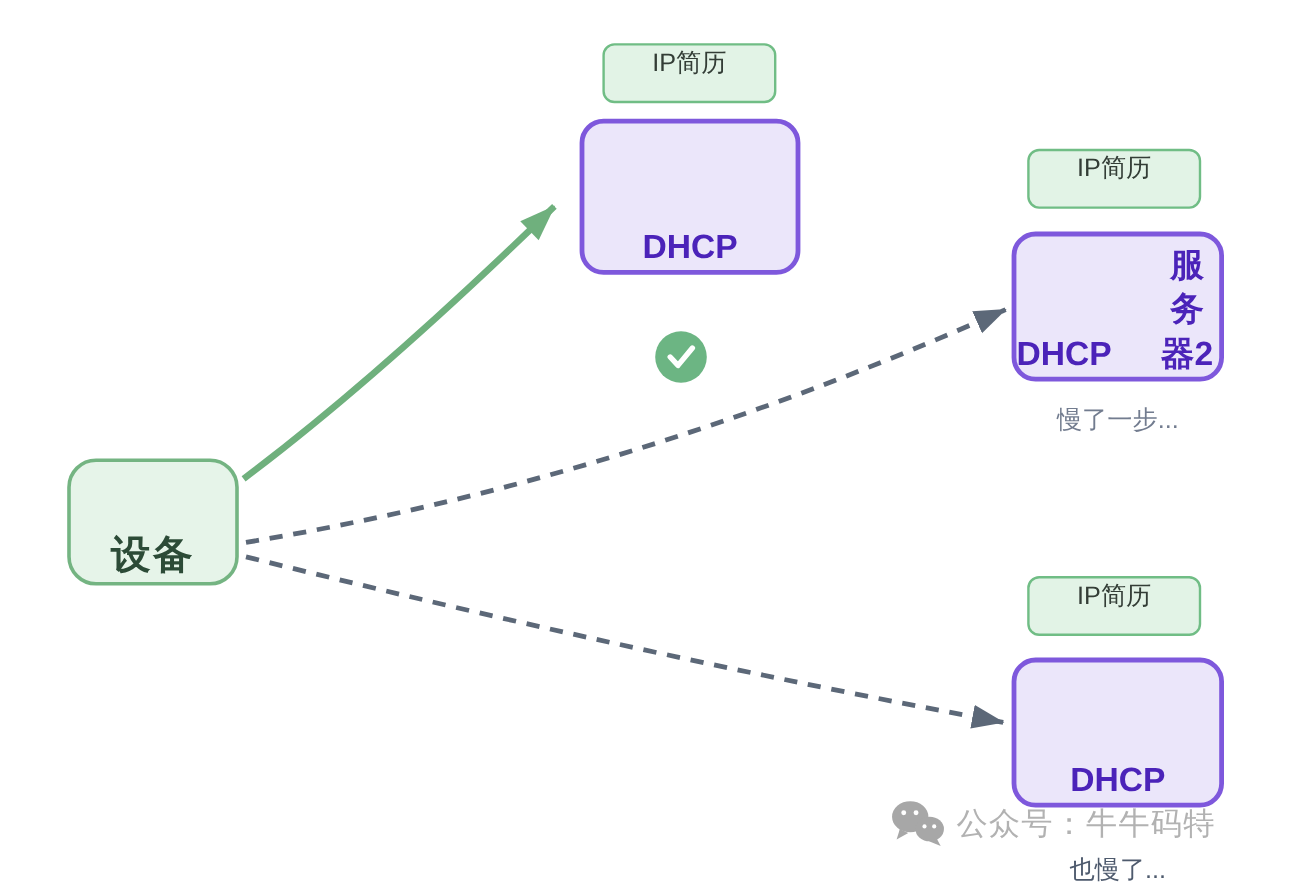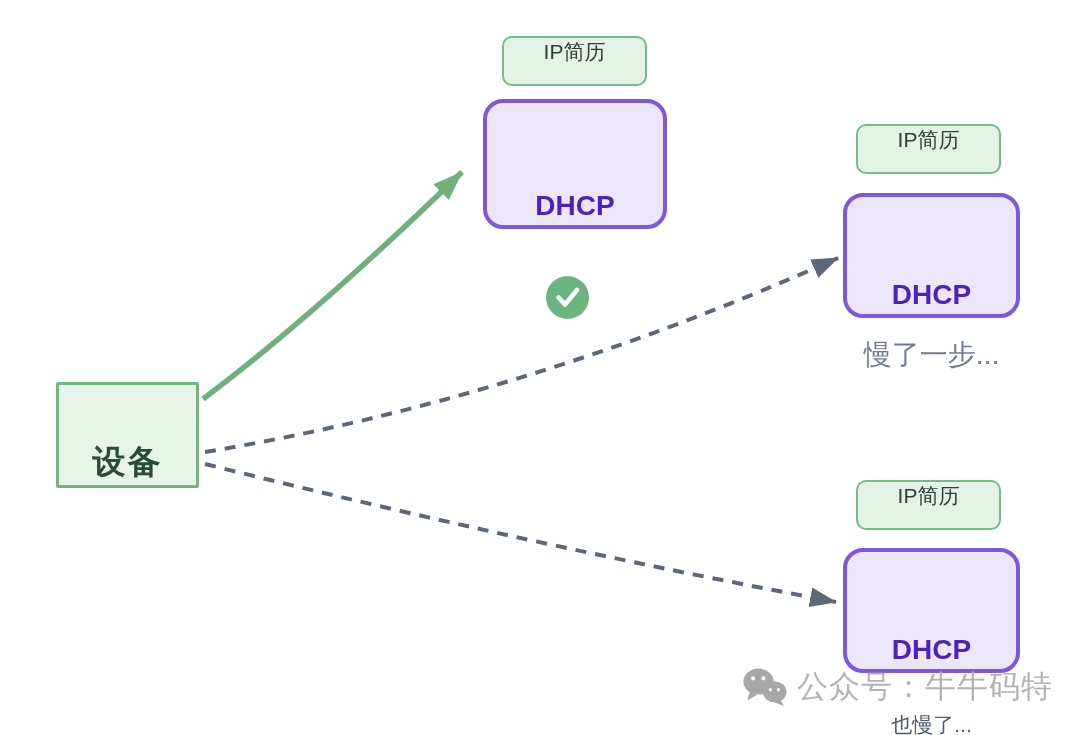--- a/index.html
+++ b/index.html
@@ -15,21 +15,21 @@
 
   .abs { position: absolute; box-sizing: border-box; }
   .node {
     display: flex; flex-direction: row; align-items: flex-end; justify-content: center;
     z-index: 2; text-align: center; gap: 36px;
   }
   .device {
     left: 56px; top: 382px; width: 143px; height: 106px;
     background: var(--green-node-fill, #e6f4e9);
     border: 3.5px solid var(--green-node-border, #74b482);
-    border-radius: 2px;
+    border-radius: 24px;
     color: var(--green-node-text, #2c4b37);
     font-size: 33px; font-weight: bold; letter-spacing: 2px;
   }
   .badge {
     display: flex; align-items: flex-start; justify-content: center; z-index: 2;
     background: var(--badge-fill, #e2f3e6);
     border: 2.5px solid var(--badge-border, #70bd85);
     border-radius: 10px;
     color: var(--badge-text, #333d36);
     font-size: 21px;
@@ -47,36 +47,36 @@
   }
   .server-1 { left: 483px; top: 99px;  width: 184px; height: 130px; }
   .server-2 { left: 843px; top: 193px; width: 177px; height: 125px; }
   .server-3 { left: 843px; top: 548px; width: 177px; height: 125px; }
 
   .status { text-align: center; z-index: 4; }
   .status-1 {
     left: 483px; top: 243px; width: 184px;
     color: var(--green-accent-text, #67b57c); font-size: 22px; font-weight: bold;
   }
-  .status-2 { left: 843px; top: 336px; width: 177px; color: var(--status-gray, #727c8f); font-size: 28px; }
+  .status-2 { left: 843px; top: 336px; width: 177px; color: var(--status-gray, #727c8f); font-size: 21px; }
   .status-3 { left: 843px; top: 711px; width: 177px; color: var(--status-dark, #4e5a6d); font-size: 21px; }
 
   .check-wrap { left: 546px; top: 276px; z-index: 2; }
   .check-circle {
     width: 43px; height: 43px; border-radius: 50%;
     background: var(--check-circle, #6cb583);
     display: flex; align-items: center; justify-content: center;
   }
 
   .watermark {
     left: 742px; top: 666px; z-index: 3;
     display: flex; align-items: center; gap: 9px;
   }
   .watermark-text {
-    color: var(--watermark, #b2b2b2); font-size: 31px; letter-spacing: 1px; white-space: nowrap;
+    color: var(--watermark, #b2b2b2); font-size: 26px; letter-spacing: 1px; white-space: nowrap;
   }
 </style>
 </head>
 <body>
 
 <div class="canvas">
 
   <svg class="arrows" width="1080" height="735" viewBox="0 0 1080 735">
     <defs>
       <marker id="head-green" markerUnits="userSpaceOnUse" markerWidth="36" markerHeight="28" refX="30" refY="12" orient="auto">
@@ -108,20 +108,21 @@
         <path d="M4.5 11.5 L11 18.5 L23 4" stroke="#ffffff" stroke-width="4.5" fill="none" stroke-linecap="round" stroke-linejoin="round"></path>
       </svg>
     </div>
   </div>
 
   <div class="abs badge badge-2">
     <span>IP简历</span>
   </div>
   <div class="abs node server server-2">
     <div>DHCP</div>
+    <div>服务器2</div>
   </div>
   <div class="abs status status-2">慢了一步...</div>
 
   <div class="abs badge badge-3">
     <span>IP简历</span>
   </div>
   <div class="abs node server server-3">
     <div>DHCP</div>
   </div>
   <div class="abs status status-3">也慢了...</div>

